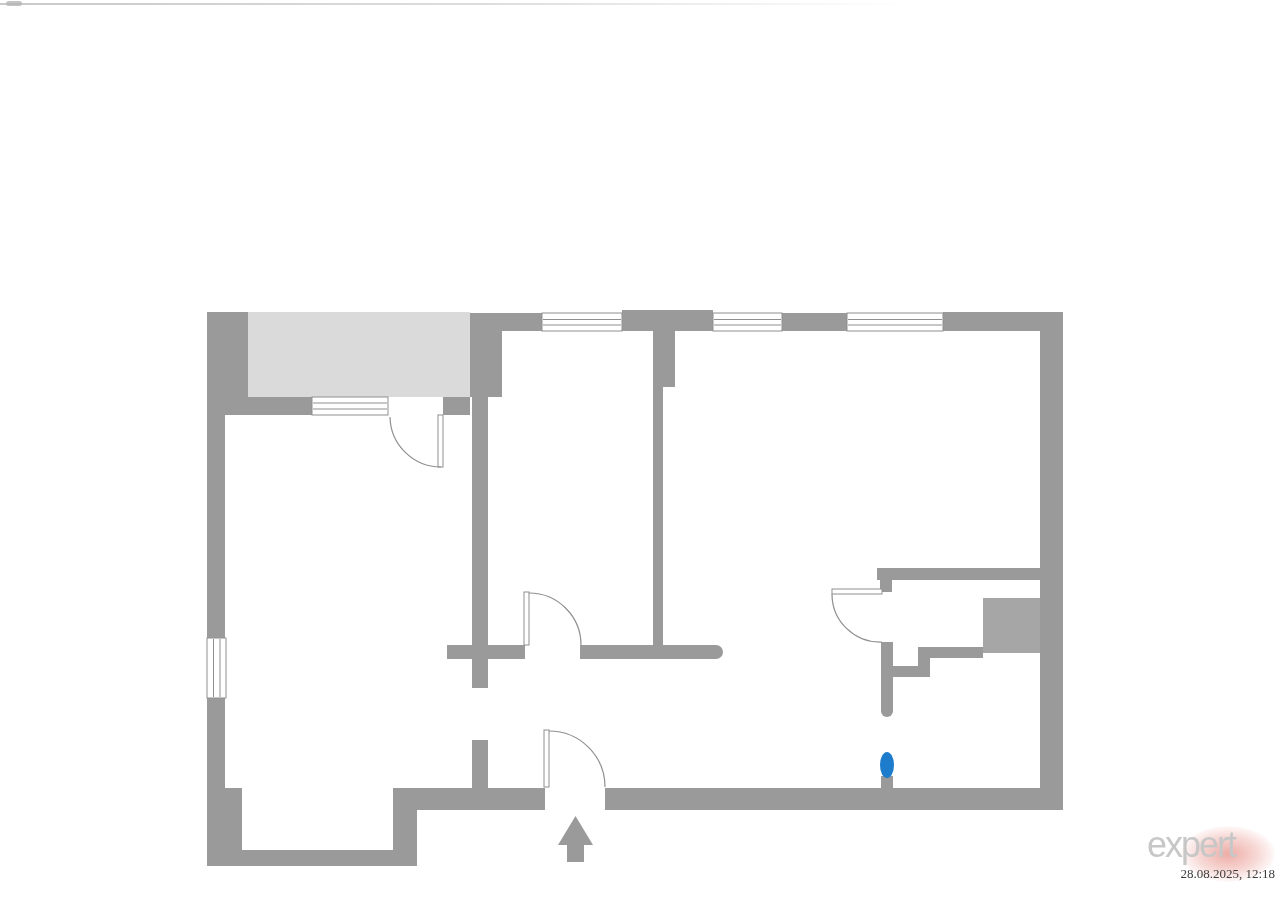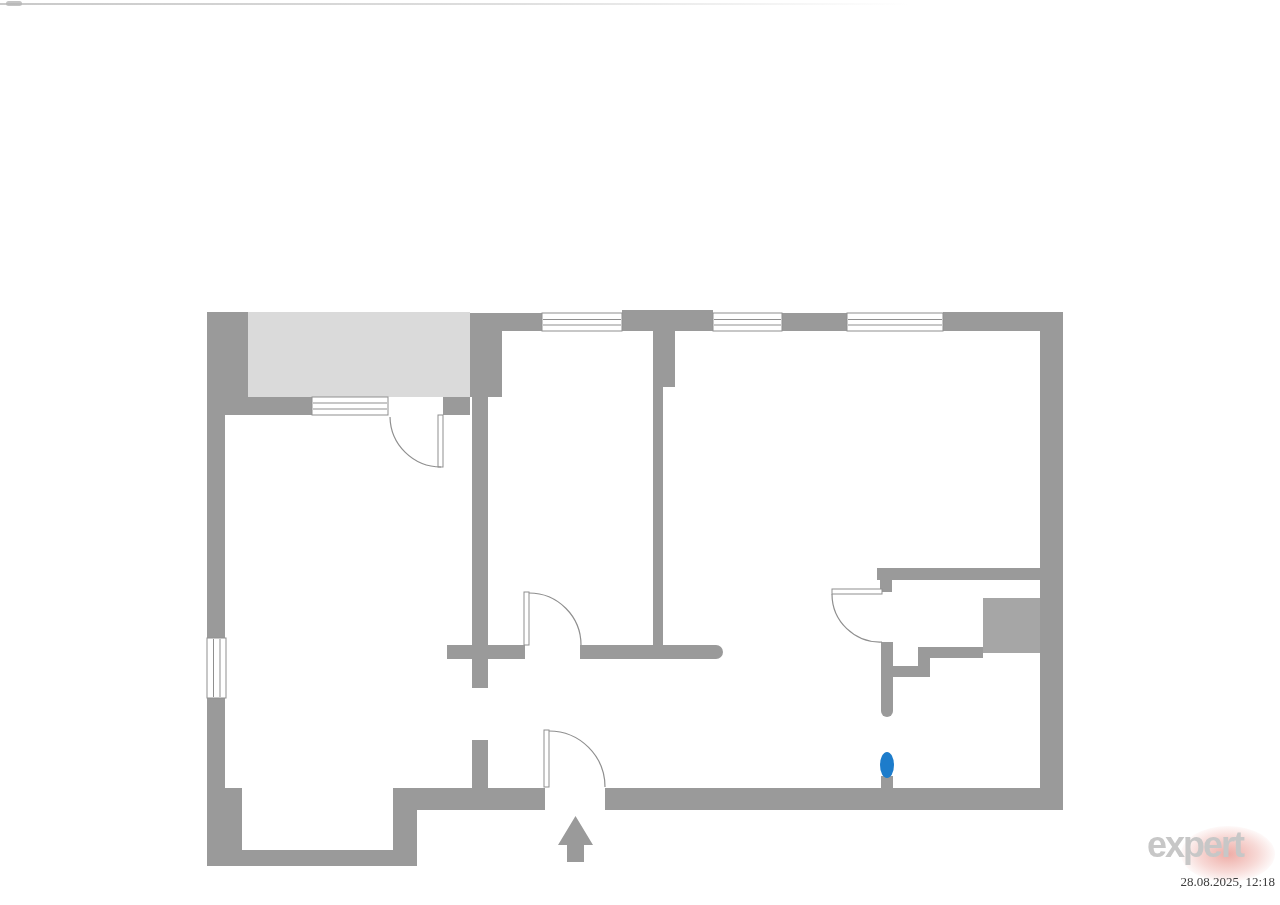--- a/index.html
+++ b/index.html
@@ -28,26 +28,26 @@
   .logo-blob{
     position:absolute;left:36px;top:2px;width:94px;height:56px;border-radius:50%;
     background:radial-gradient(ellipse at 50% 50%,
       var(--logo-blob-red,#e0685c) 0%,
       rgba(224,104,92,.45) 45%,
       rgba(224,104,92,0) 75%);
     opacity:.55;
   }
   .logo-text{
     position:absolute;left:2px;top:0px;
-    font-size:36px;font-weight:700;letter-spacing:-2px;
+    font-size:36px;font-weight:400;letter-spacing:-2px;
     color:var(--logo-text-gray,#c7c7c7);
     filter:blur(.5px);
   }
   .timestamp{
-    position:absolute;left:0;top:50px;width:130px;text-align:right;
+    position:absolute;left:0;top:42px;width:130px;text-align:right;
     font-family:"Liberation Serif",serif;font-size:13px;
     color:var(--timestamp-text,#3c3c3c);
   }
 </style>
 </head>
 <body>
 
 <div class="screen">
 
   <div class="scan-line"></div>

